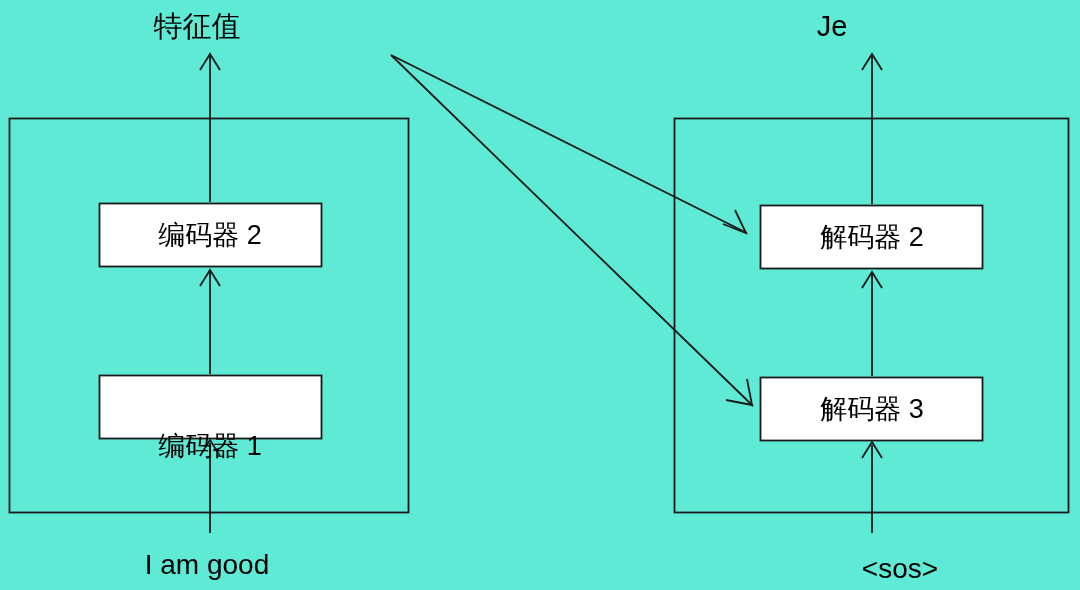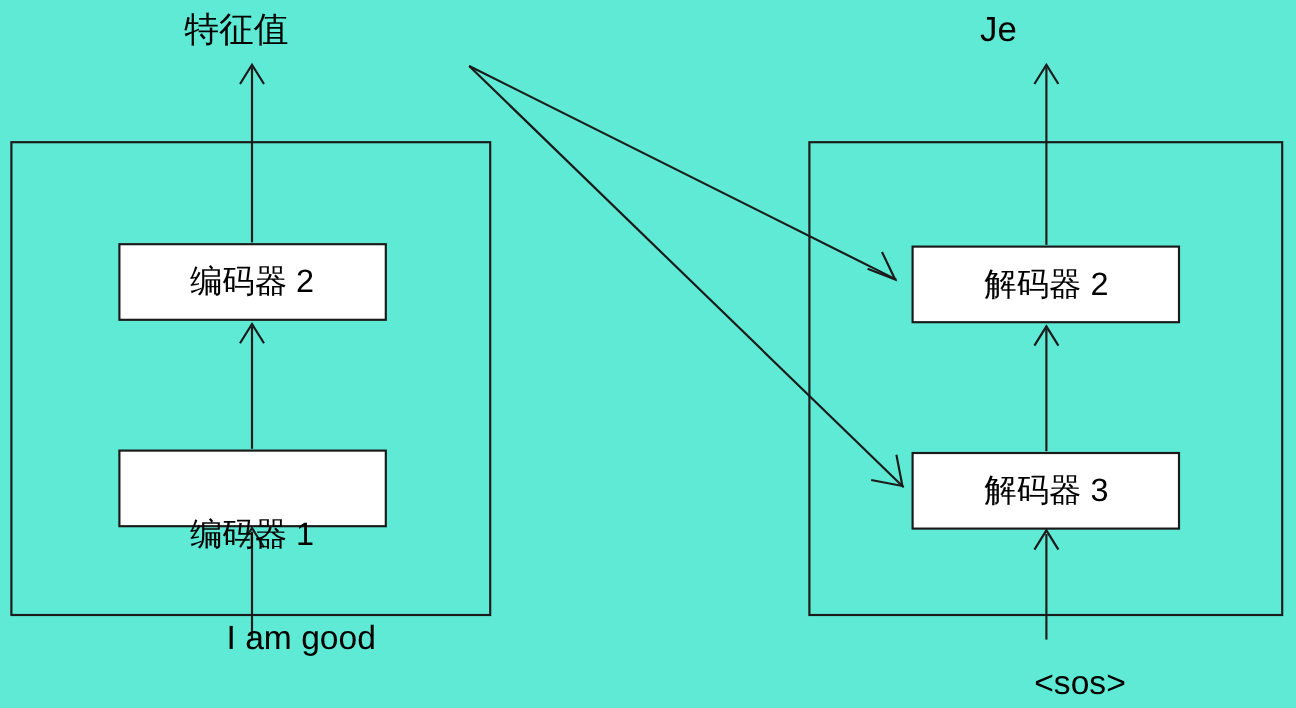--- a/index.html
+++ b/index.html
@@ -110,17 +110,17 @@
   <div class="lbl title-lbl center" style="left:832px; top:26px;">Je</div>
 
   <div class="lbl box-lbl center" style="left:210px; top:235px;">编码器 2</div>
 
   <div class="lbl box-lbl center" style="left:210px; top:425px;margin-top:21px;">编码器 1</div>
 
   <div class="lbl box-lbl center" style="left:872px; top:237px;">解码器 2</div>
 
   <div class="lbl box-lbl center" style="left:872px; top:409px;">解码器 3</div>
 
-  <div class="lbl io-lbl center" style="left:207px; top:532px;margin-left:44px;">I am good</div>
+  <div class="lbl io-lbl center" style="left:207px; top:565px;">I am good</div>
 
   <div class="lbl io-lbl center" style="left:900px; top:569px;">&lt;sos&gt;</div>
 
 </div>
 
 </body></html>

